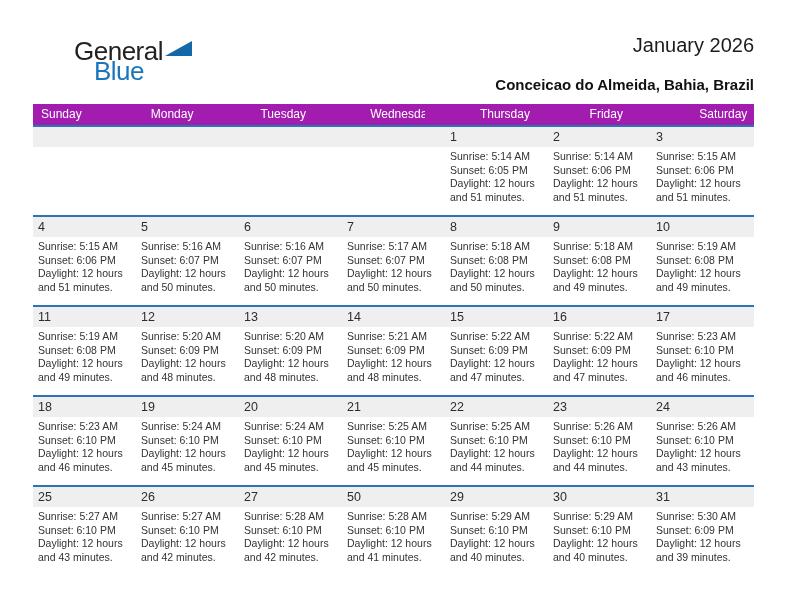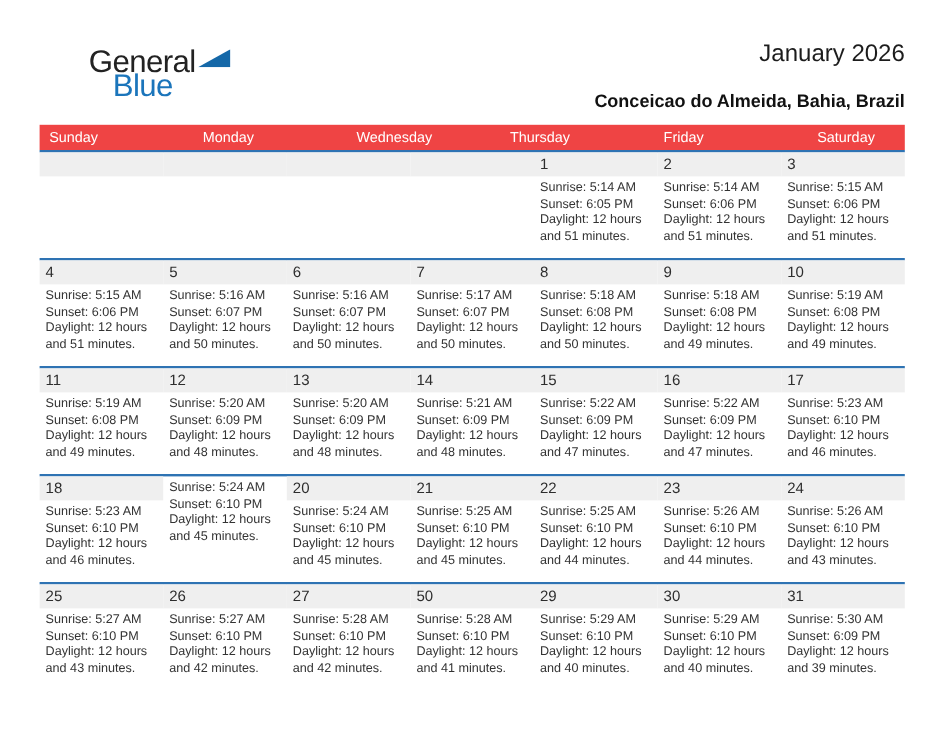--- a/index.html
+++ b/index.html
@@ -16,21 +16,21 @@
   .logo-general { font-size:26px; color:#222222; letter-spacing:-0.5px; line-height:26px; }
   .logo-triangle { width:27px; height:15px; margin-left:2px; margin-top:3px; }
   .logo-blue { font-size:26px; color:#1b75bb; letter-spacing:-0.5px; line-height:22px; margin-left:48px; margin-top:-4px; }
 
   
   .title { position:absolute; top:34px; right:38px; font-size:20px; color:#1c1c1c; text-align:right; }
   .subtitle { position:absolute; top:76px; right:38px; font-size:15px; font-weight:bold; color:#111111; text-align:right; }
 
   
   .calendar { position:absolute; left:33px; top:104px; width:721px; }
-  .weekday-row { display:flex; background:#ef4444; height:21px;gap:47px; }
+  .weekday-row { display:flex; background:#a21caf; height:21px;gap:47px; }
   .weekday-cell {
     width:103px; color:#ffffff; font-size:12px; line-height:21px;
     padding-left:8px; overflow:hidden; white-space:nowrap;
   }
   .week-row { display:flex; border-top:2px solid #2e73b3; height:90px; background:#ffffff; }
   .day-cell { width:103px; }
   .day-strip { height:20px; background:#efefef; }
   .day-number { font-size:12.5px; color:#2d2d2d; padding-left:5px; line-height:20px; display:block; }
   .day-details { padding:3px 2px 0 5px; font-size:10.5px; line-height:13.5px; color:#333333; }
   .detail-line { display:block; }
@@ -50,20 +50,21 @@
     <div class="logo-blue">Blue</div>
   </div>
 
   <div class="title">January 2026</div>
   <div class="subtitle">Conceicao do Almeida, Bahia, Brazil</div>
 
   <div class="calendar">
     <div class="weekday-row">
         <div class="weekday-cell">Sunday</div>
         <div class="weekday-cell">Monday</div>
+        <div class="weekday-cell">Tuesday</div>
         <div class="weekday-cell">Wednesday</div>
         <div class="weekday-cell">Thursday</div>
         <div class="weekday-cell">Friday</div>
         <div class="weekday-cell">Saturday</div>
       </div>
     <div>
         <div class="week-row">
           <div class="day-cell">
             <div class="day-strip"></div>
           </div>
@@ -256,20 +257,23 @@
             <div class="day-strip">
               <span class="day-number">18</span>
             </div>
             <div class="day-details">
               <span class="detail-line">Sunrise: 5:23 AM</span>
               <span class="detail-line">Sunset: 6:10 PM</span>
               <span class="detail-line">Daylight: 12 hours and 46 minutes.</span>
             </div>
           </div>
           <div class="day-cell">
+            <div class="day-strip">
+              <span class="day-number">19</span>
+            </div>
             <div class="day-details">
               <span class="detail-line">Sunrise: 5:24 AM</span>
               <span class="detail-line">Sunset: 6:10 PM</span>
               <span class="detail-line">Daylight: 12 hours and 45 minutes.</span>
             </div>
           </div>
           <div class="day-cell">
             <div class="day-strip">
               <span class="day-number">20</span>
             </div>

